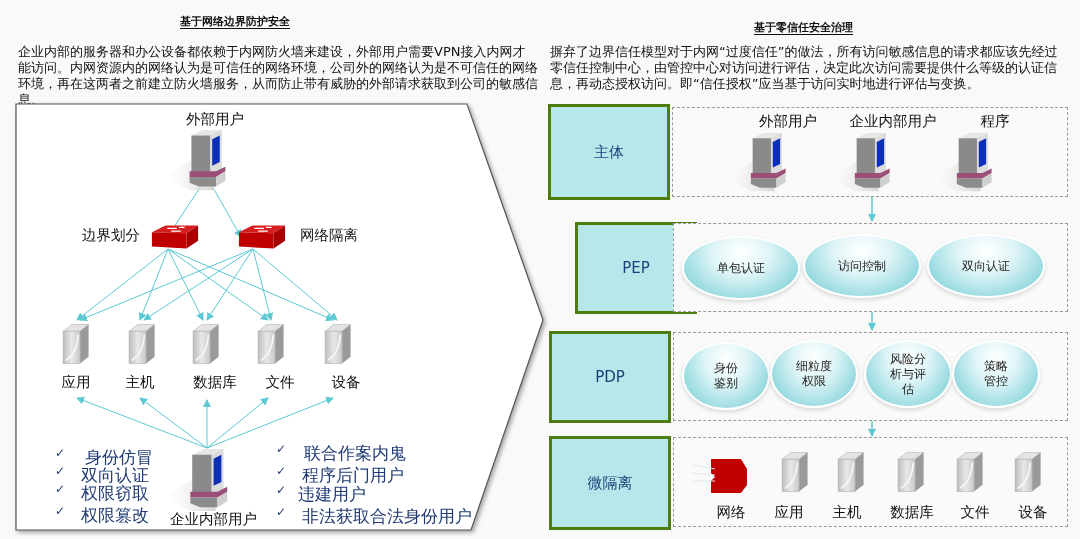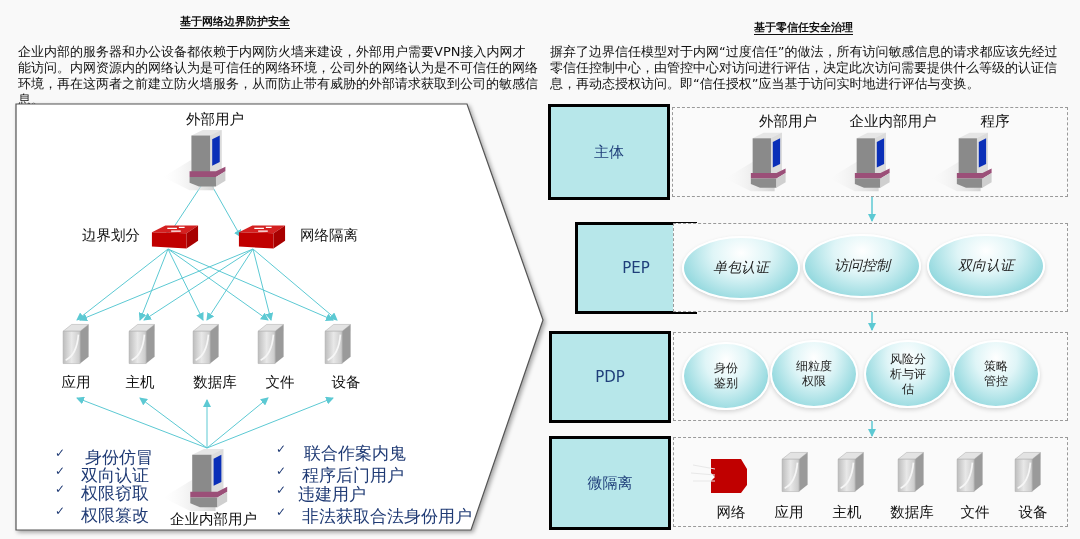--- a/index.html
+++ b/index.html
@@ -4,26 +4,26 @@
 <style>
   * { box-sizing: border-box; margin: 0; padding: 0; }
   html, body { width: 1080px; height: 539px; overflow: hidden; background: #f9f9f9; }
   body { font-family: "DejaVu Sans", "Liberation Sans", sans-serif; color: #111; position: relative; }
   .abs { position: absolute; }
   .title { font-weight: bold; font-size: 11px; text-decoration: underline; text-underline-offset: 3px; white-space: nowrap; }
   .desc { font-size: 13px; line-height: 16px; color: #111; }
   .lbl { font-size: 14.5px; white-space: nowrap; color: #111; text-align: center; }
   .risk { font-size: 17px; color: #1f3a74; white-space: nowrap; }
   .check { font-size: 12px; color: #1f3a74; }
-  .rowlabel { background: #b7e7ea; display: flex; align-items: center; justify-content: center; color: #1f3f7a; font-size: 15px; border: 3px solid #000000; }
+  .rowlabel { background: #b7e7ea; display: flex; align-items: center; justify-content: center; color: #1f3f7a; font-size: 15px; border: 3px solid #4d7c0f; }
   .dashbox { border: 1.2px dashed #9a9a9a; background: #fafafa; }
   .ellipse { border-radius: 50%; display: flex; align-items: center; justify-content: center; text-align: center;
     background: radial-gradient(ellipse at 50% 25%, #ffffff 0%, #dff5f7 35%, #8fd7dd 80%, #6ccbd3 100%);
     border: 2px solid #fff; box-shadow: 0 2px 4px rgba(0,0,0,0.15); color: #222; }
-  .ell-big { font-size: 14px; font-style: italic; }
+  .ell-big { font-size: 12px; }
   .ell-small { font-size: 12px; line-height: 15px; }
   svg { overflow: visible; }
 </style>
 </head>
 <body>
 
 <svg width="0" height="0" style="position:absolute">
   <defs>
     <linearGradient id="srvFront" x1="0" y1="0" x2="1" y2="0">
       <stop offset="0" stop-color="#bdbdbd"></stop>

